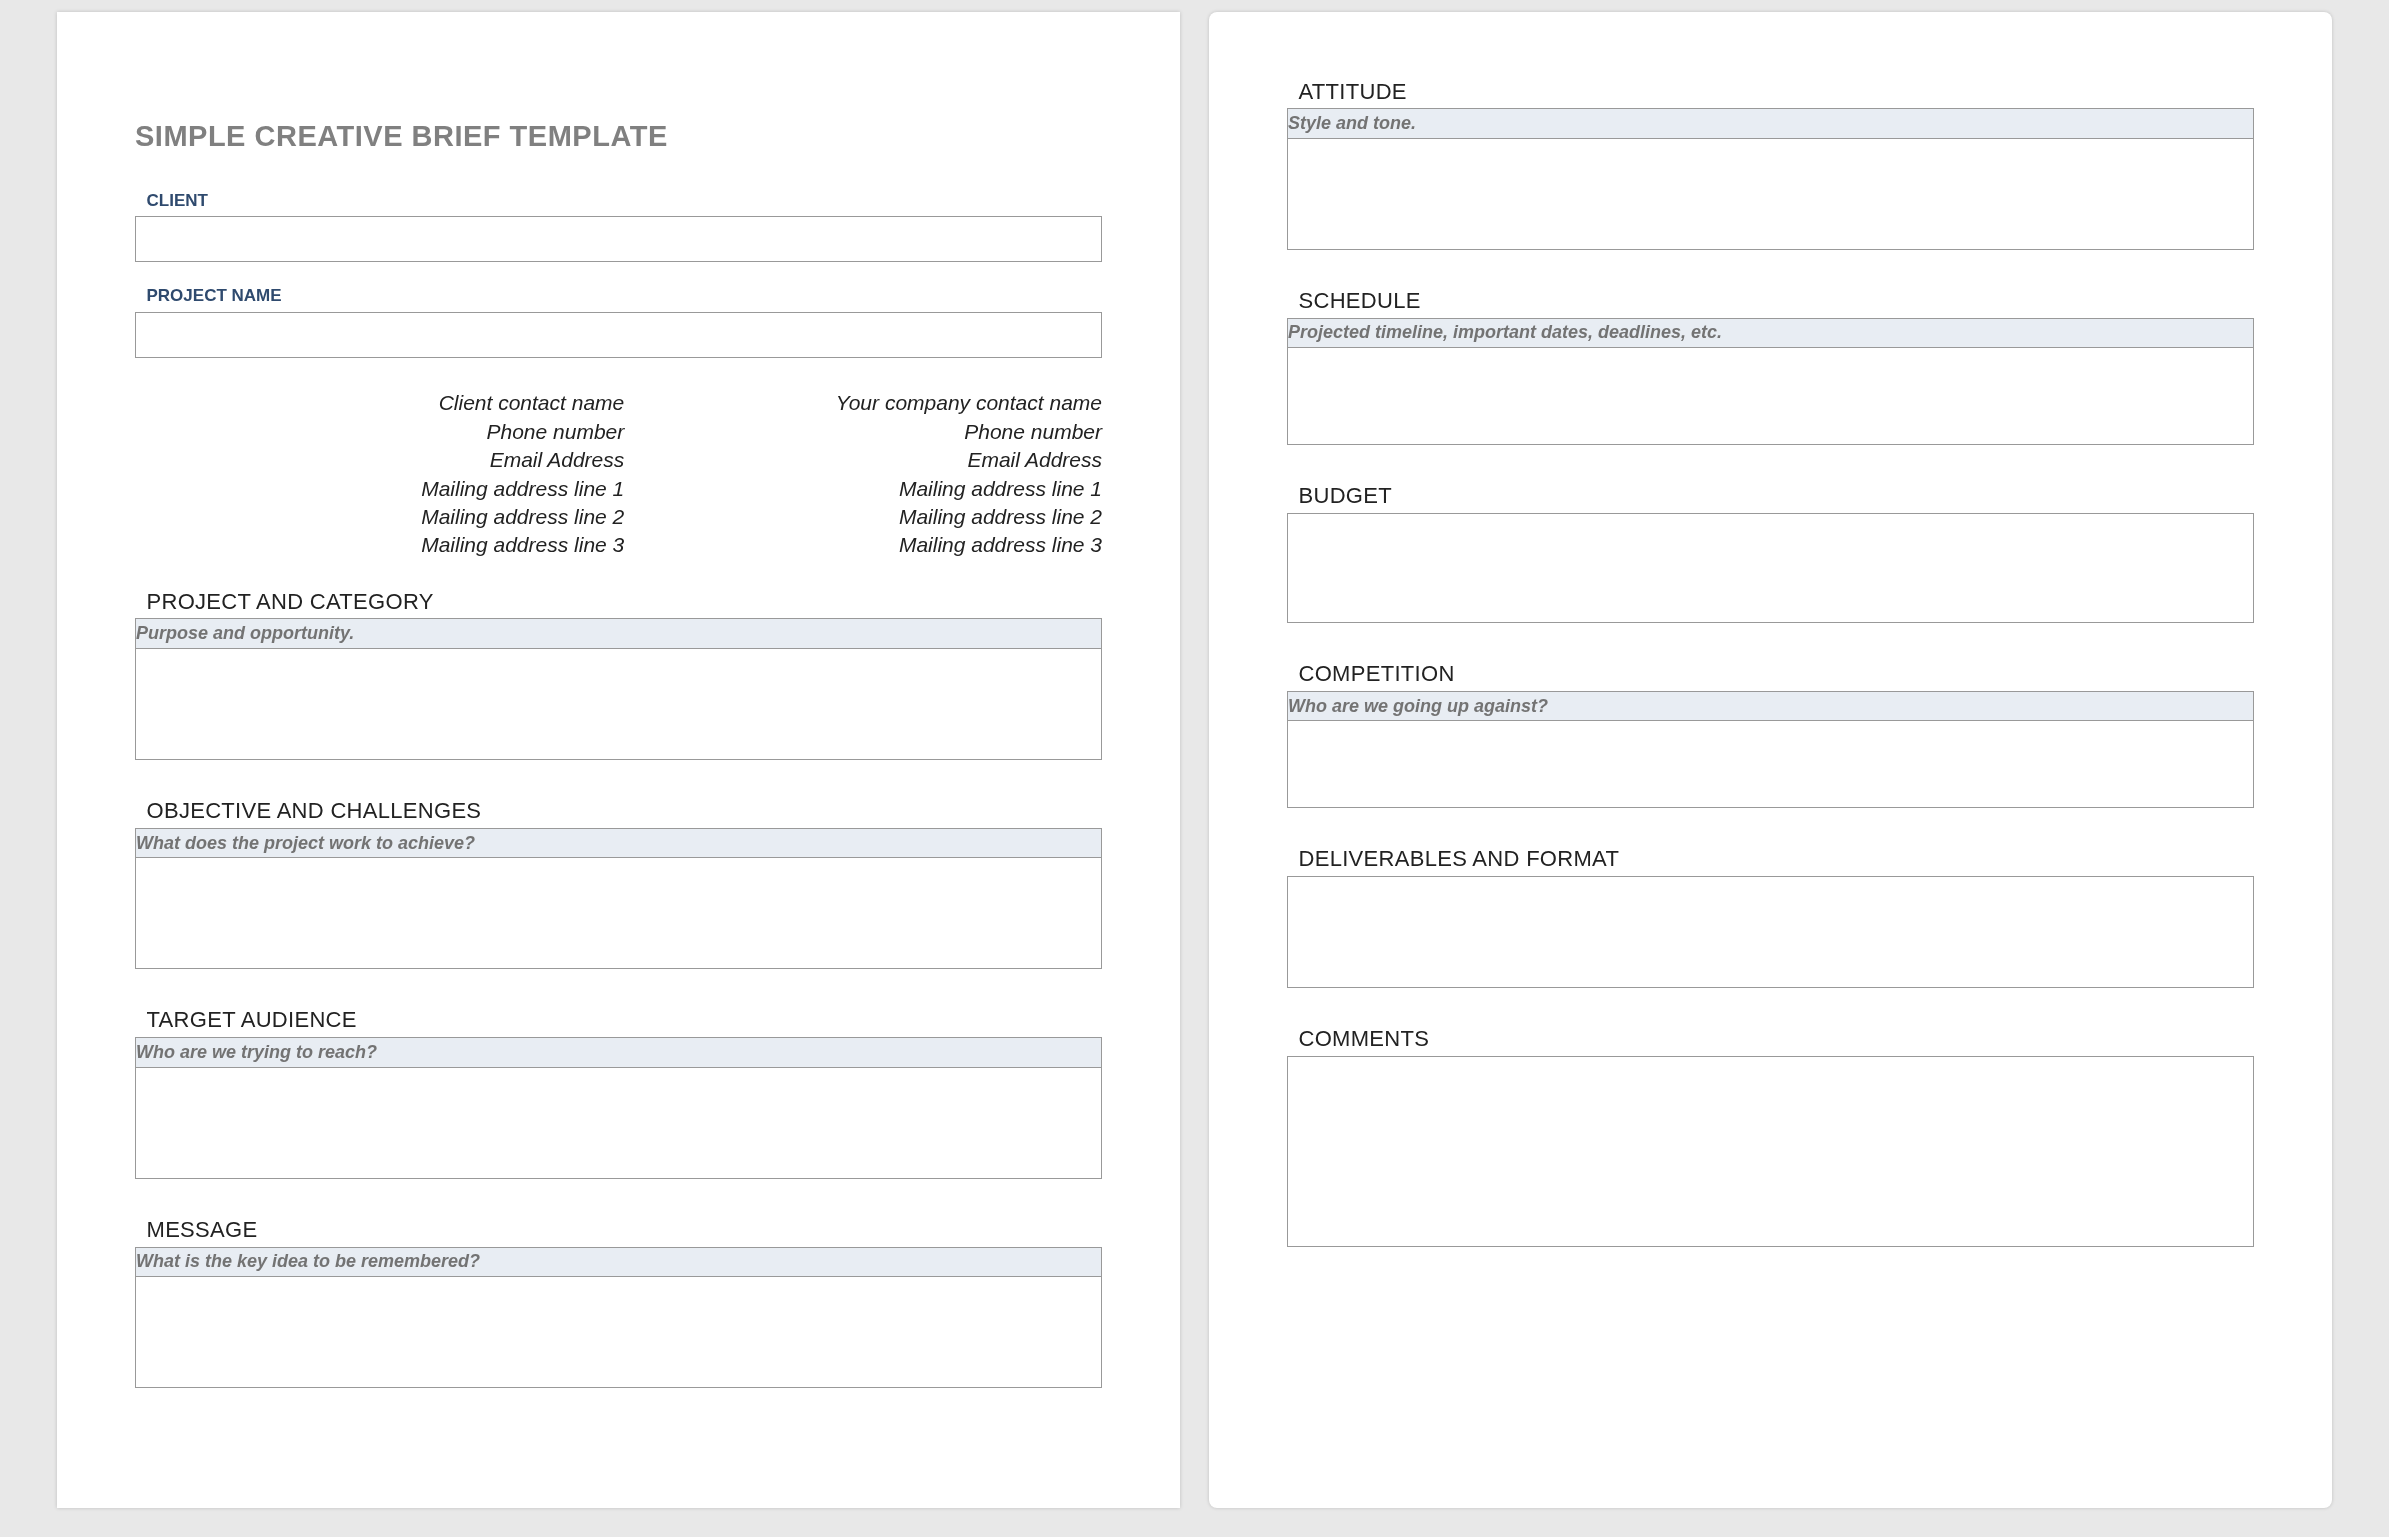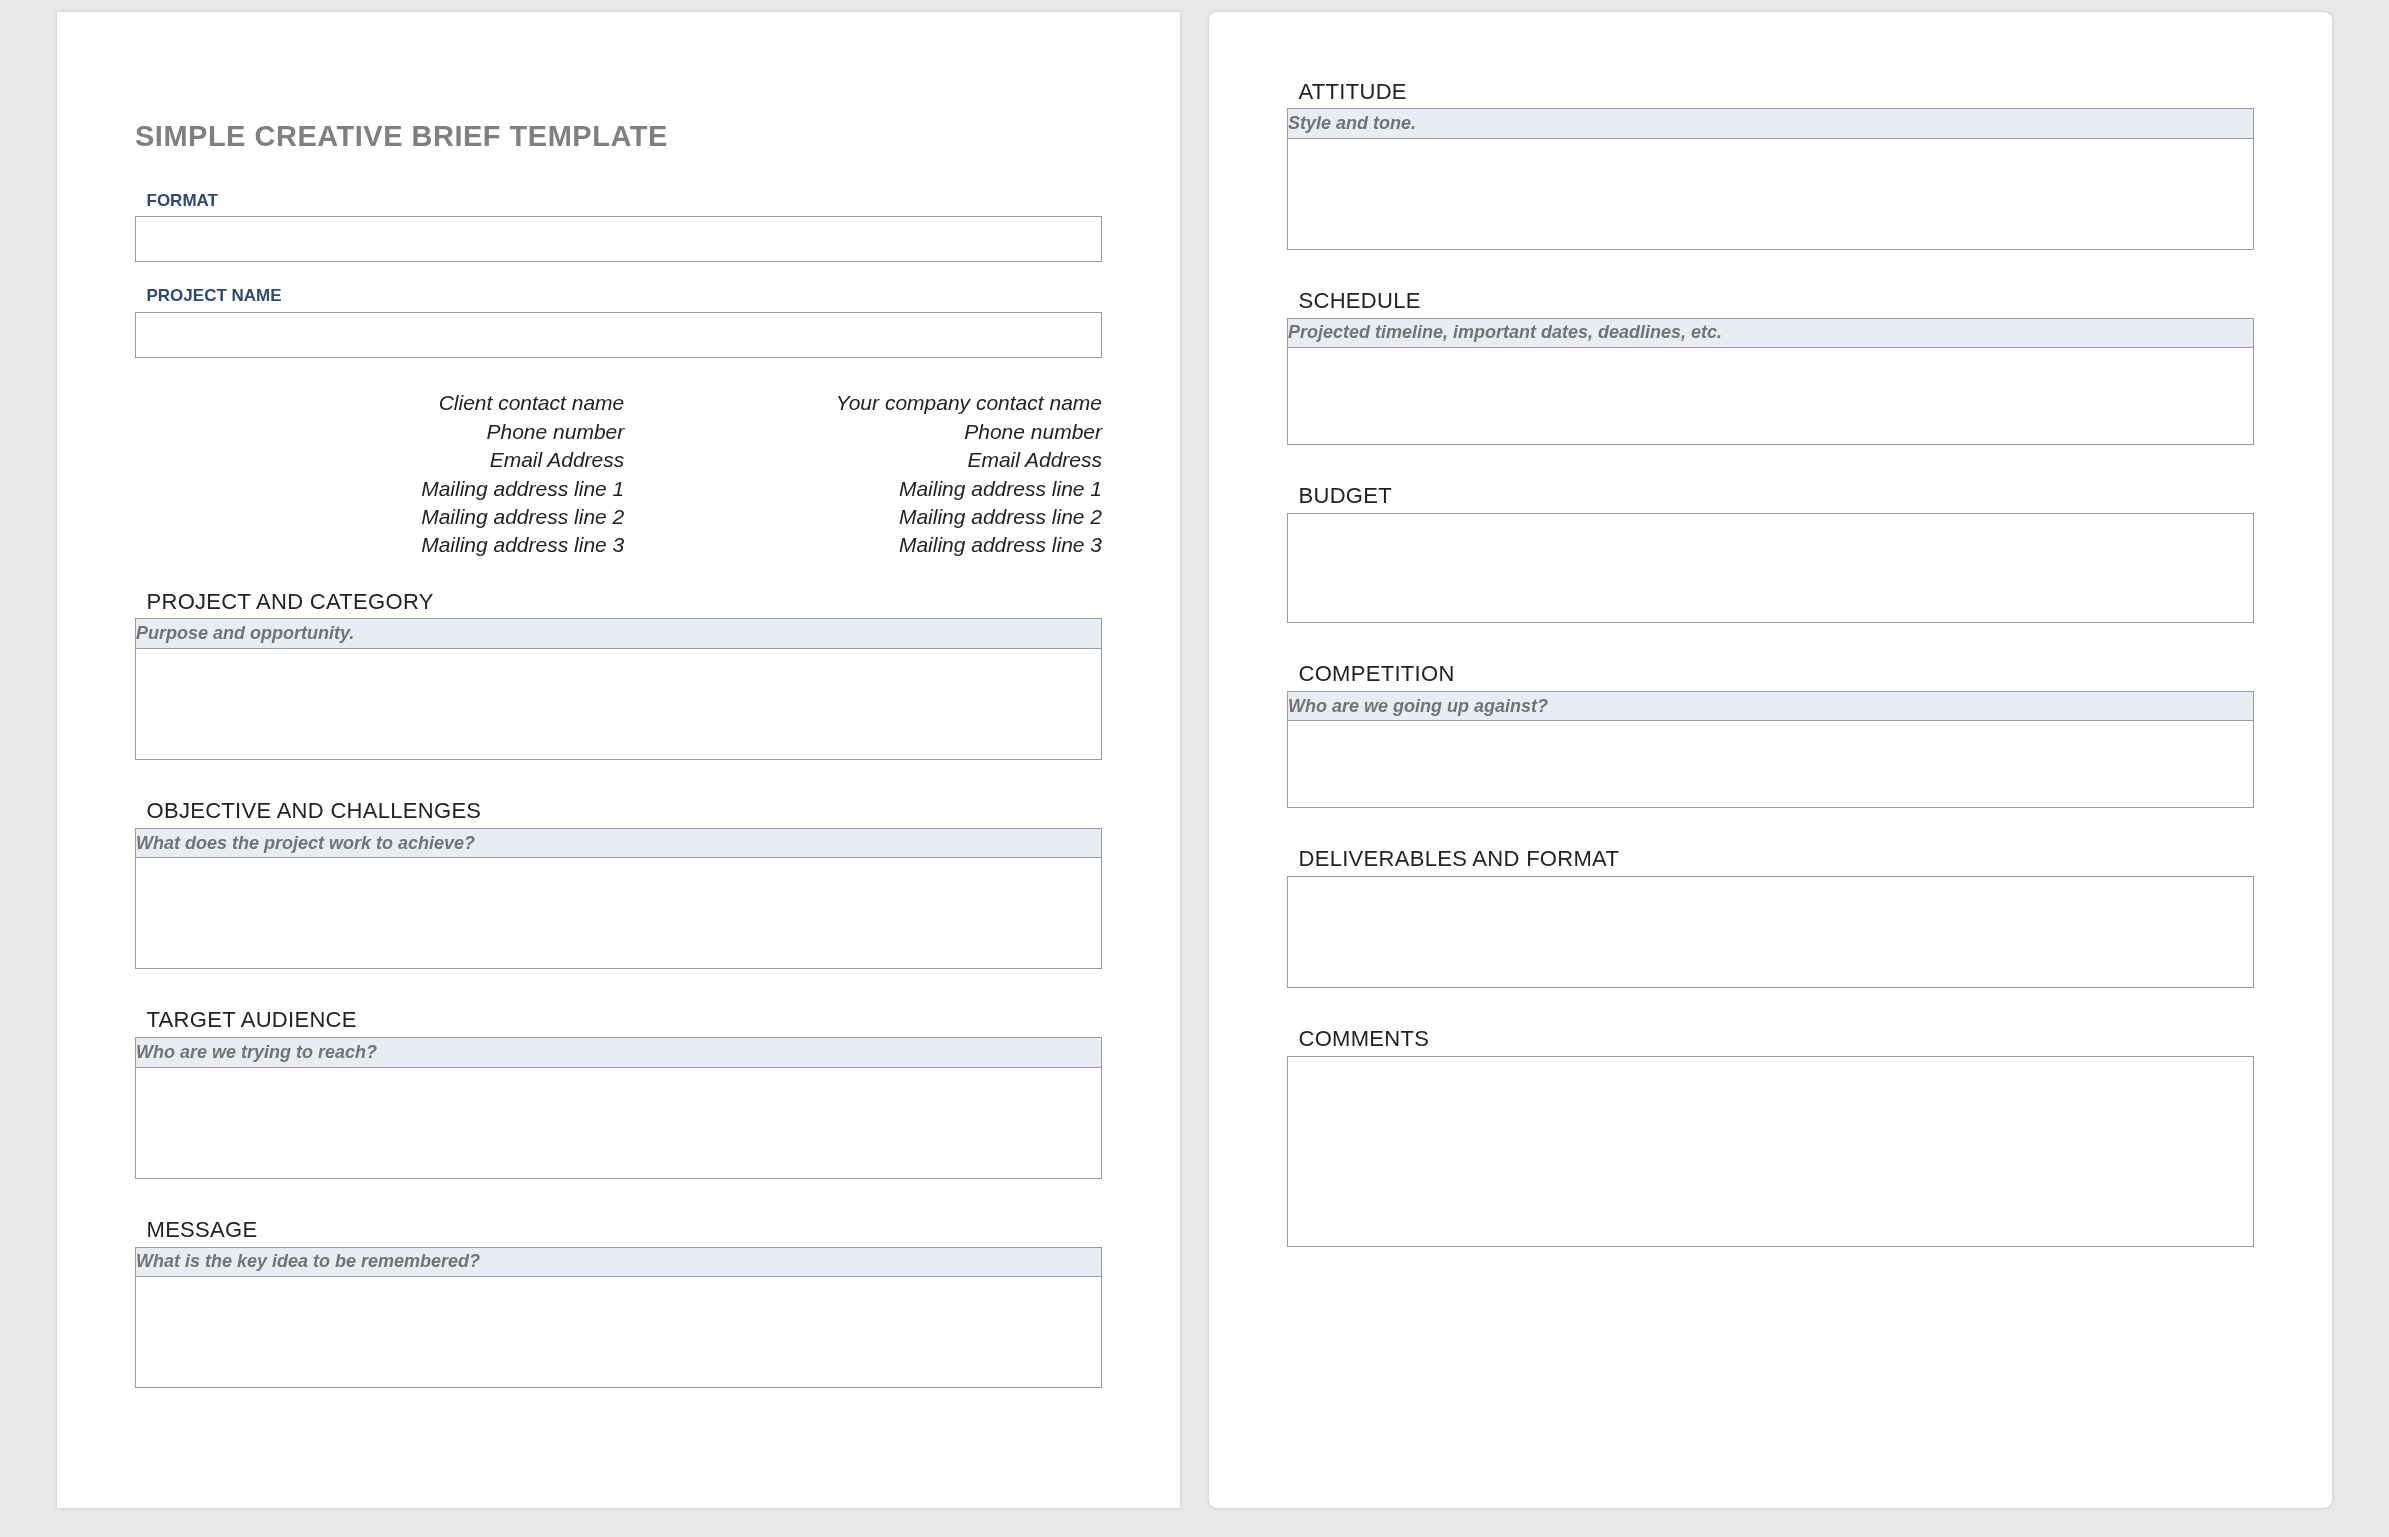--- a/index.html
+++ b/index.html
@@ -105,21 +105,21 @@
   textarea.box-body-noheader {
     border: 1px solid #999;
   }
 </style>
 </head>
 <body>
 
 <div class="page">
   <h1 class="title">SIMPLE CREATIVE BRIEF TEMPLATE</h1>
 
-  <div class="field-label">FORMAT</div>
+  <div class="field-label">CLIENT</div>
   <input type="text" class="text-input" value="" style="">
 
   <div class="field-label">PROJECT NAME</div>
   <input type="text" class="text-input" value="" style="">
 
   <div class="contact-row">
     <div class="contact-col">
       <div>Client contact name</div>
       <div>Phone number</div>
       <div>Email Address</div>

